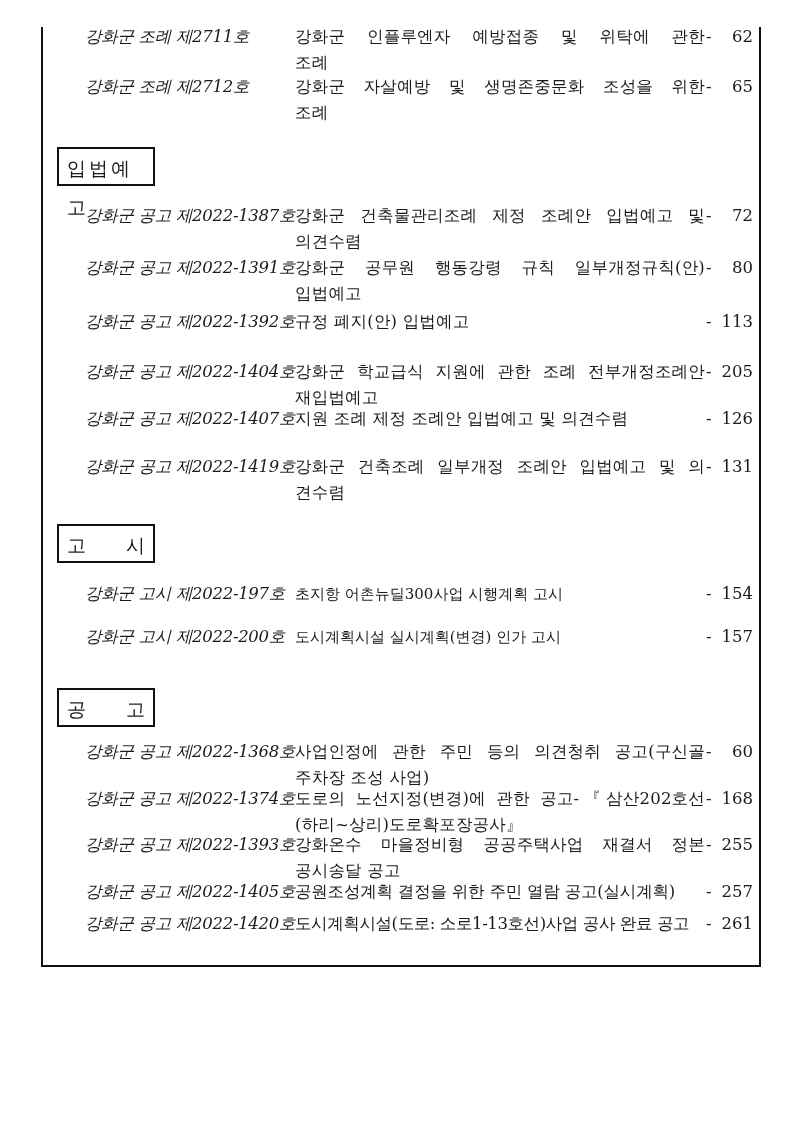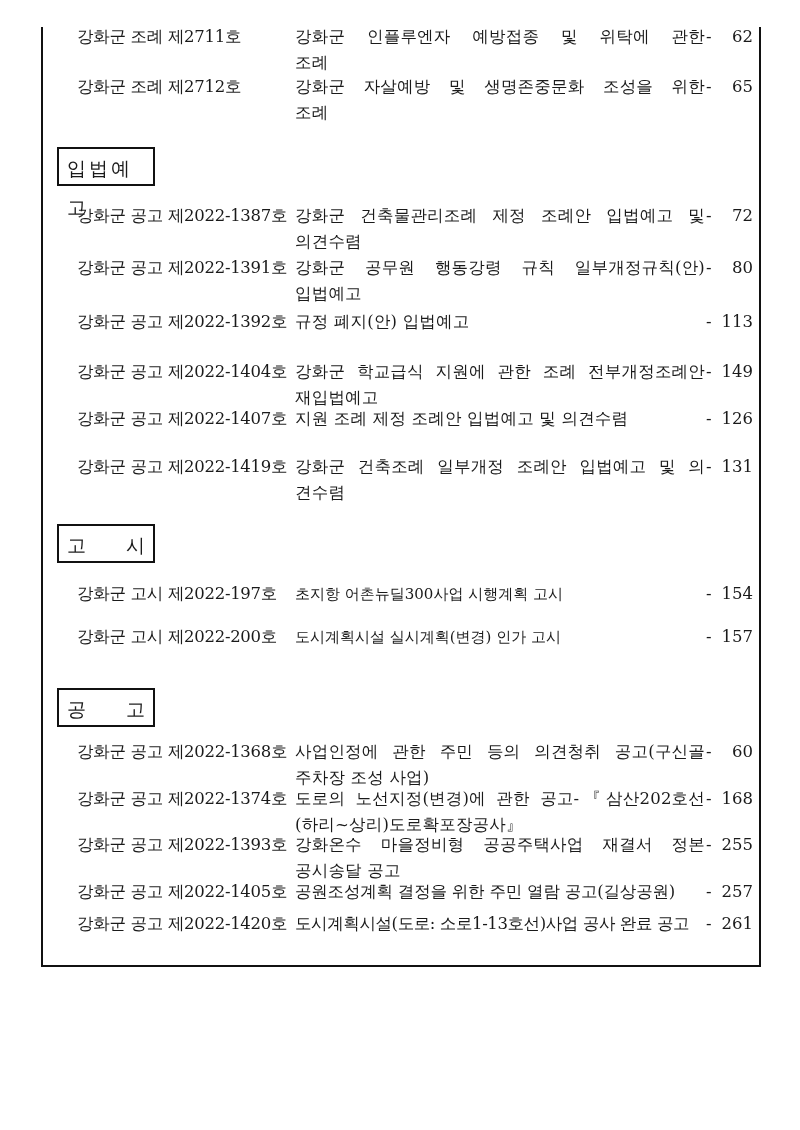--- a/index.html
+++ b/index.html
@@ -1,21 +1,21 @@
 <!DOCTYPE html>
 <html><head>
 <meta charset="utf-8">
 <style>
   html, body { margin: 0; padding: 0; background: #ffffff; }
   body { width: 800px; height: 1130px; position: relative; overflow: hidden;
          font-family: "DejaVu Serif", "Liberation Serif", serif; color: #1a1a1a; }
   .frame { position: absolute; left: 41px; top: 27px; width: 716px; height: 938px;
            border-left: 2px solid #111; border-right: 2px solid #111; border-bottom: 2px solid #111; }
   .row { position: absolute; left: 73px; width: 680px; font-size: 16.5px; line-height: 26px; }
-  .row .code { position: absolute; left: 4px; top: 0; white-space: nowrap; letter-spacing: -0.3px; }
+  .row .code { position: absolute; left: 12px; top: 0; white-space: nowrap; letter-spacing: -0.3px; font-style: italic; }
   .row .title { position: absolute; left: 222px; top: 0; width: 410px; text-align: justify;
                 text-align-last: justify; letter-spacing: 0.2px; }
   .row .title .l2 { display: block; text-align: left; text-align-last: left; }
   .row .dash { position: absolute; left: 633px; top: 0; }
   .row .page { position: absolute; right: 0; top: 0; text-align: right; }
   .row.small .title { text-align: left; text-align-last: left; font-size: 15px; letter-spacing: 0; }
   .section-box { position: absolute; left: 57px; width: 98px; height: 39px;
                  border: 2px solid #111; font-size: 19px; line-height: 39px; box-sizing: border-box; }
   .section-box .lbl { position: absolute; left: 8px; right: 8px; top: 0; }
   .section-box.spread .lbl { display: flex; justify-content: space-between; }
@@ -57,21 +57,21 @@
 <div class="row" style="top:309px">
   <span class="code">강화군 공고 제2022-1392호</span>
   <span class="title"><span class="l2">규정 폐지(안) 입법예고</span></span>
   <span class="dash">-</span>
   <span class="page">113</span>
 </div>
 <div class="row" style="top:359px">
   <span class="code">강화군 공고 제2022-1404호</span>
   <span class="title"><span>강화군 학교급식 지원에 관한 조례 전부개정조례안</span><span class="l2">재입법예고</span></span>
   <span class="dash">-</span>
-  <span class="page">149</span>
+  <span class="page">205</span>
 </div>
 <div class="row" style="top:406px">
   <span class="code">강화군 공고 제2022-1407호</span>
   <span class="title"><span class="l2">지원 조례 제정 조례안 입법예고 및 의견수렴</span></span>
   <span class="dash">-</span>
   <span class="page">126</span>
 </div>
 <div class="row" style="top:454px">
   <span class="code">강화군 공고 제2022-1419호</span>
   <span class="title"><span>강화군 건축조례 일부개정 조례안 입법예고 및 의</span><span class="l2">견수렴</span></span>
@@ -119,21 +119,21 @@
   <span class="page">168</span>
 </div>
 <div class="row" style="top:832px">
   <span class="code">강화군 공고 제2022-1393호</span>
   <span class="title"><span>강화온수 마을정비형 공공주택사업 재결서 정본</span><span class="l2">공시송달 공고</span></span>
   <span class="dash">-</span>
   <span class="page">255</span>
 </div>
 <div class="row" style="top:879px">
   <span class="code">강화군 공고 제2022-1405호</span>
-  <span class="title" style="text-align:left;text-align-last:left;letter-spacing:-0.2px;white-space:nowrap;"><span>공원조성계획 결정을 위한 주민 열람 공고(길상공원)</span></span>
+  <span class="title" style="text-align:left;text-align-last:left;letter-spacing:-0.2px;white-space:nowrap;"><span>공원조성계획 결정을 위한 주민 열람 공고(실시계획)</span></span>
   <span class="dash">-</span>
   <span class="page">257</span>
 </div>
 <div class="row" style="top:911px">
   <span class="code">강화군 공고 제2022-1420호</span>
   <span class="title" style="text-align:center;text-align-last:left;letter-spacing:-0.4px;white-space:nowrap;"><span>도시계획시설(도로: 소로1-13호선)사업 공사 완료 공고</span></span>
   <span class="dash">-</span>
   <span class="page">261</span>
 </div>
 

